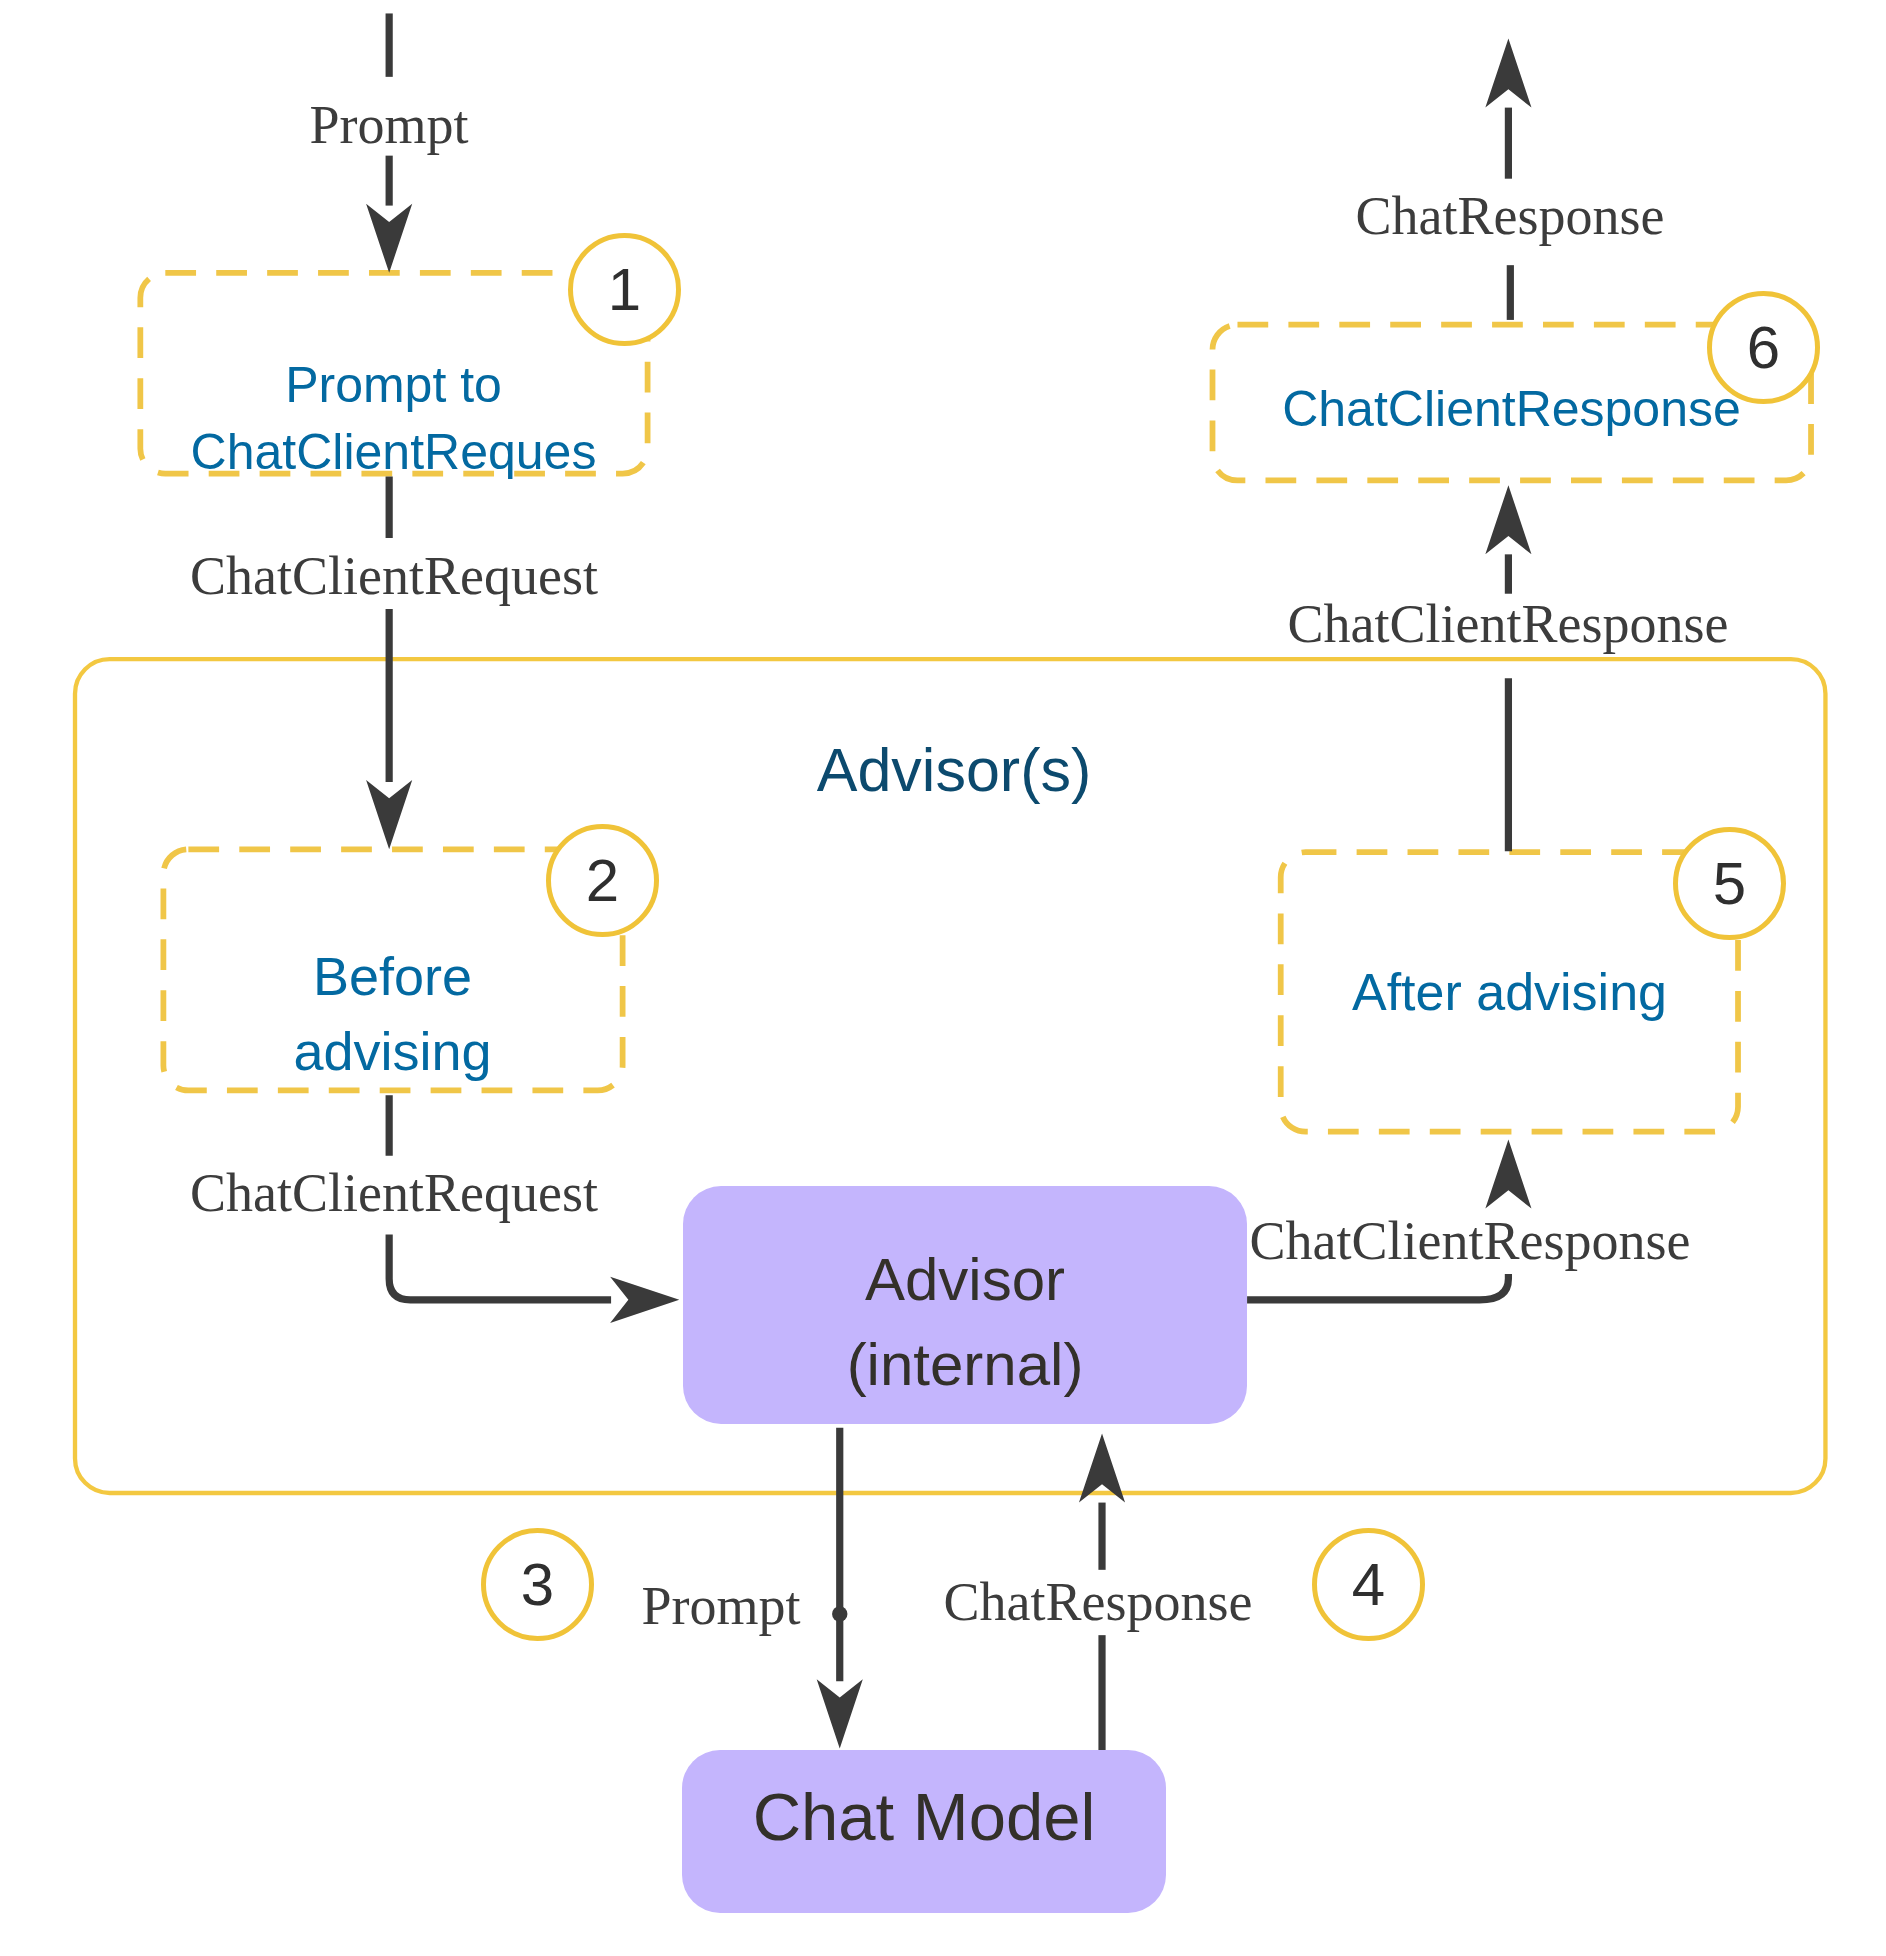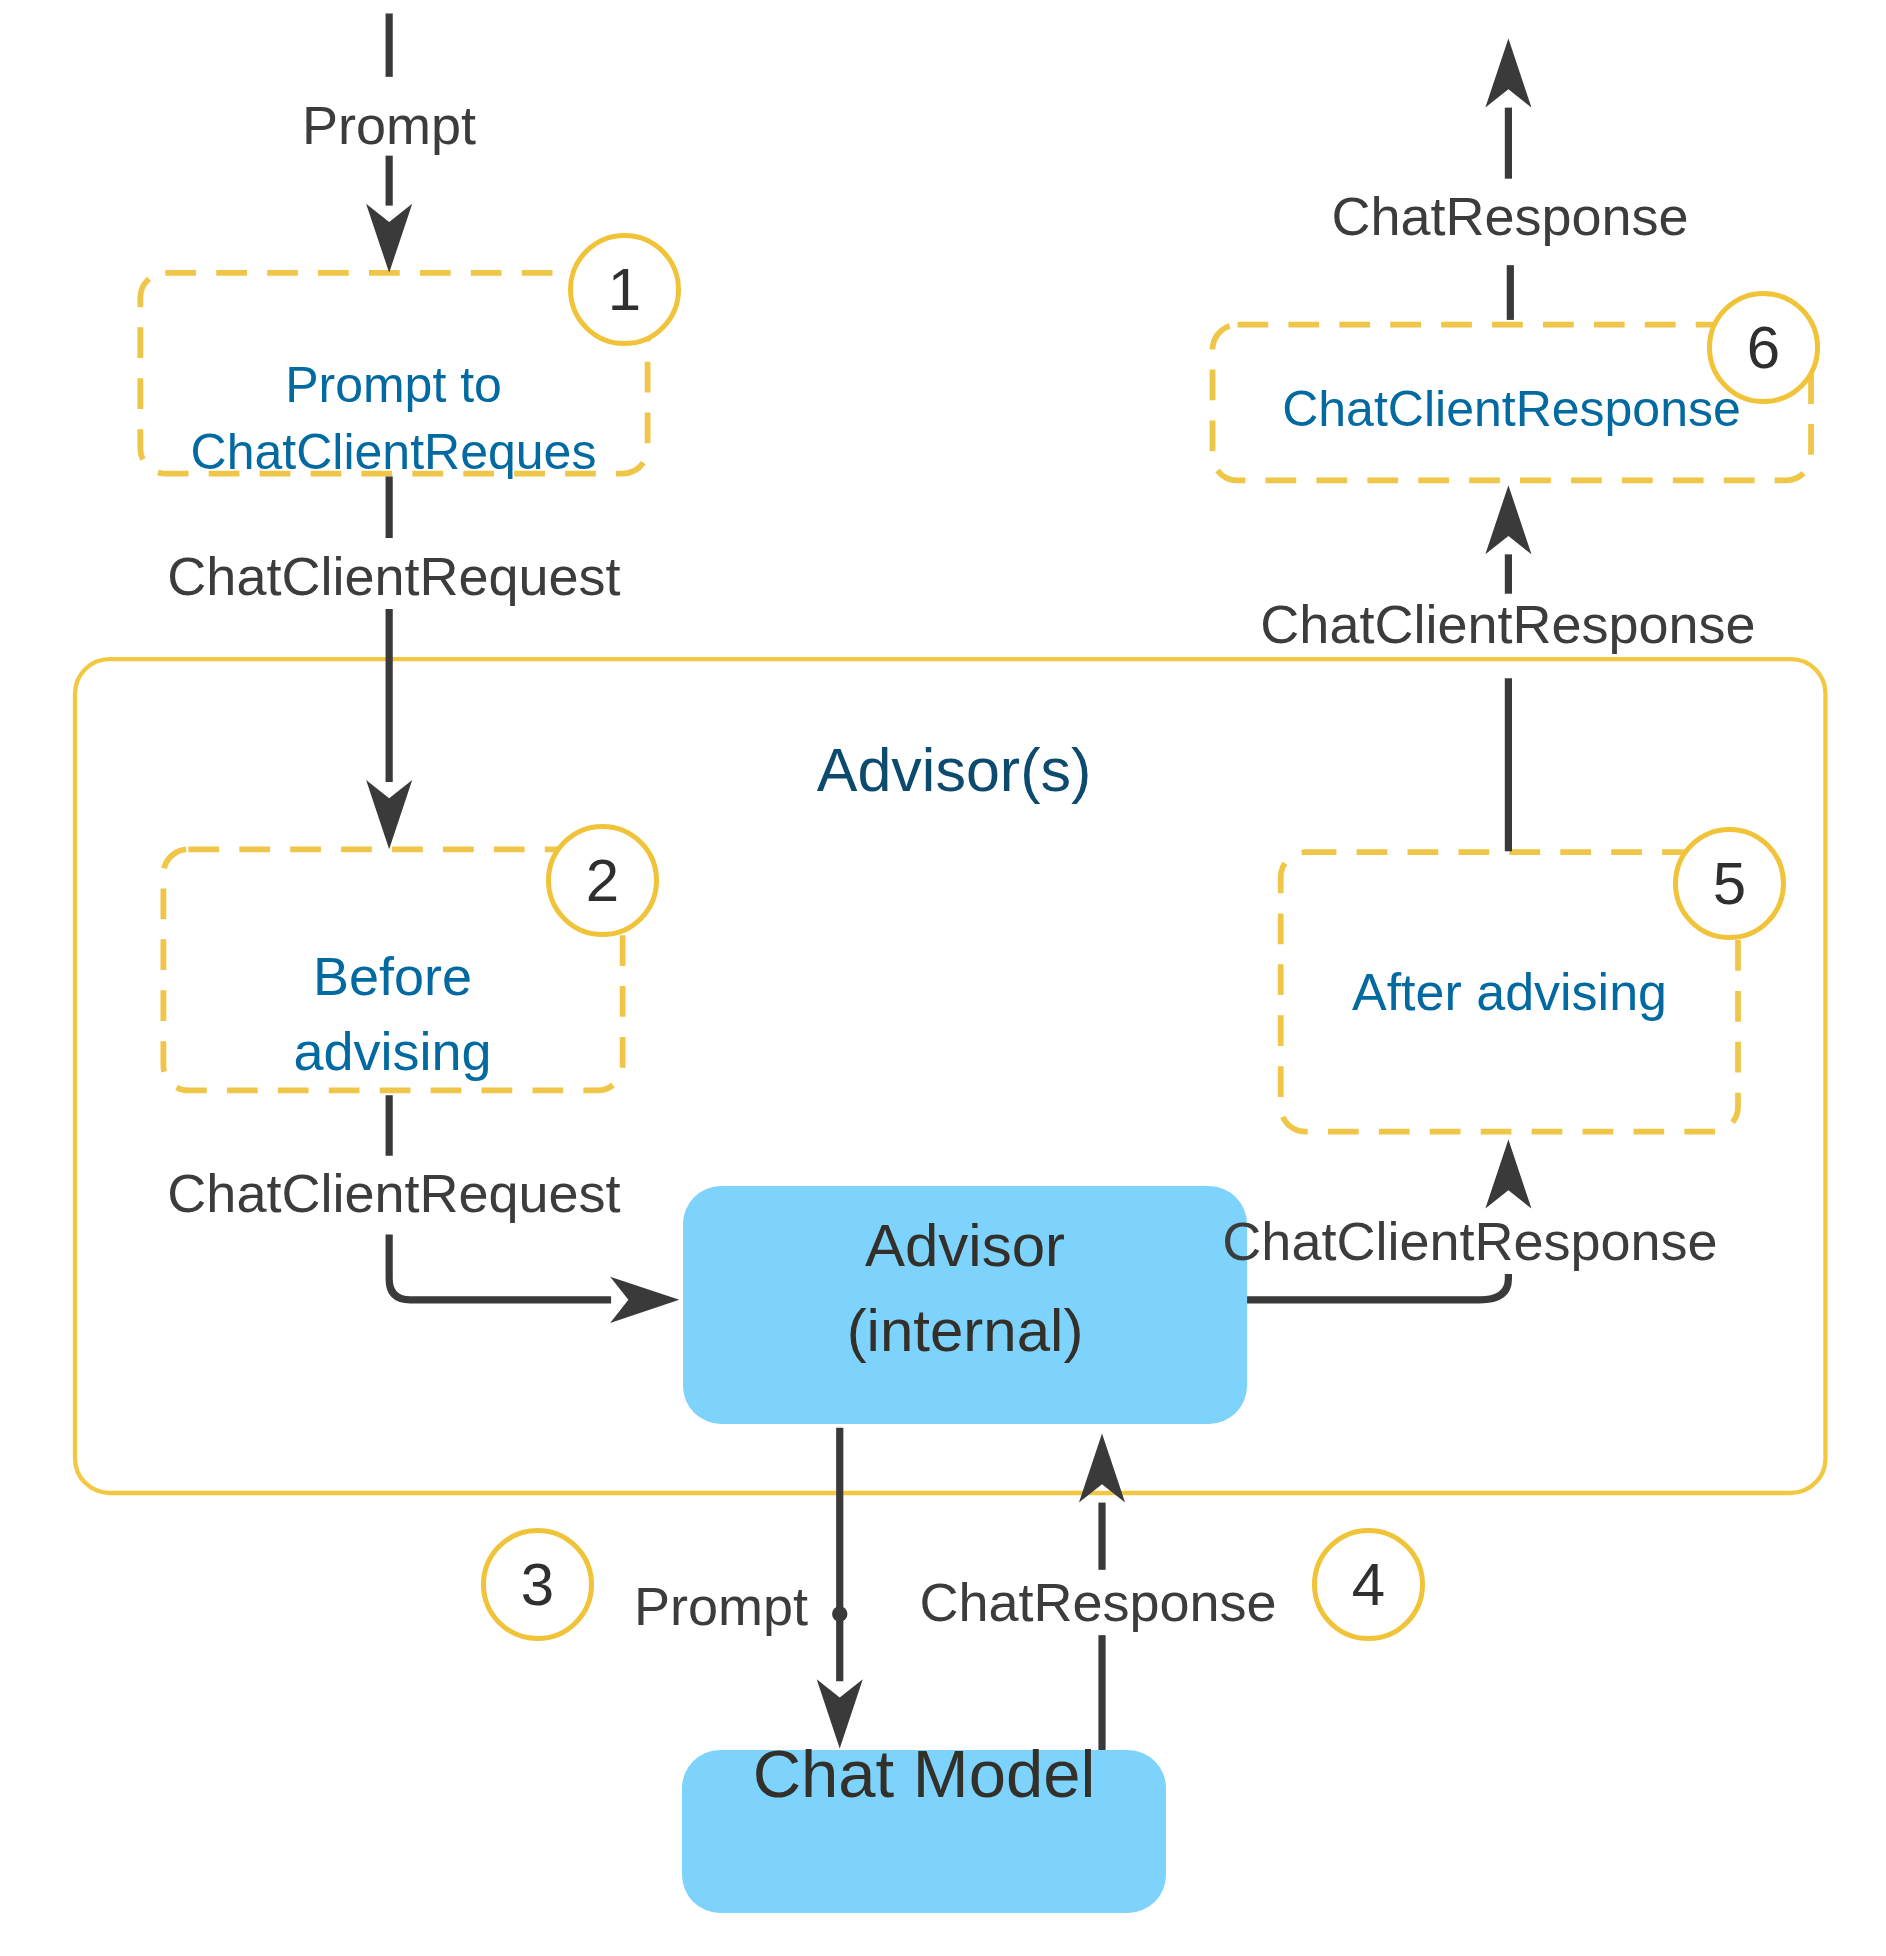--- a/index.html
+++ b/index.html
@@ -14,20 +14,21 @@
   .layer{position:absolute;left:0;top:0;width:1887px;height:1957px;}
 
   
   .lbl{
     position:absolute;
     transform:translate(-50%,-50%);
     white-space:nowrap;
     font-size:54px;
     line-height:1.05;
     color:#3c3c3c;
+    font-family:Liberation Serif, serif;
   }
   .lbl-prompt-top      {left:389px;  top:125px;}
   .lbl-ccreq-top       {left:394px;  top:576px;}
   .lbl-ccreq-mid       {left:394px;  top:1193px;}
   .lbl-ccresp-mid      {left:1470px; top:1241px;}
   .lbl-ccresp-upper    {left:1508px; top:624px;}
   .lbl-chatresp-top    {left:1510px; top:216px;}
   .lbl-prompt-bottom   {left:721px;  top:1606px;}
   .lbl-chatresp-bottom {left:1098px; top:1602px;}
 
@@ -39,22 +40,22 @@
 
   
   .boxtext{position:absolute;display:flex;flex-direction:column;align-items:center;text-align:center;color:#0369a1;}
   .box1t{left:140px;top:273px;width:507px;height:201px;font-size:50px;line-height:67px;padding-top:79px;box-sizing:border-box;}
   .box2t{left:163px;top:850px;width:459px;height:241px;font-size:54px;line-height:75px;padding-top:89px;box-sizing:border-box;}
   .box5t{left:1281px;top:852px;width:457px;height:280px;font-size:52px;justify-content:center;}
   .box6t{left:1212px;top:325px;width:599px;height:156px;font-size:50px;line-height:60px;justify-content:center;transform:translateY(5.8px);}
 
   
   .solidbox{
-    position:absolute;background:#7dd3fc;border-radius:38px;
-    display:flex;flex-direction:column;align-items:center;
+    position:absolute;background:#c4b5fd;border-radius:38px;
+    display:flex;flex-direction:column;align-items:center;justify-content:center;
     text-align:center;color:#33302a;
   }
   .advbox{left:683px;top:1186px;width:564px;height:238px;font-size:60px;line-height:85px;}
   .advbox .inner{transform:translateY(17.3px);}
   .cmbox{left:682px;top:1750px;width:484px;height:163px;font-size:67px;}
   .cmbox .inner{transform:translateY(-15.4px);}
 
   
   .badge{
     position:absolute;width:113px;height:113px;border-radius:50%;

